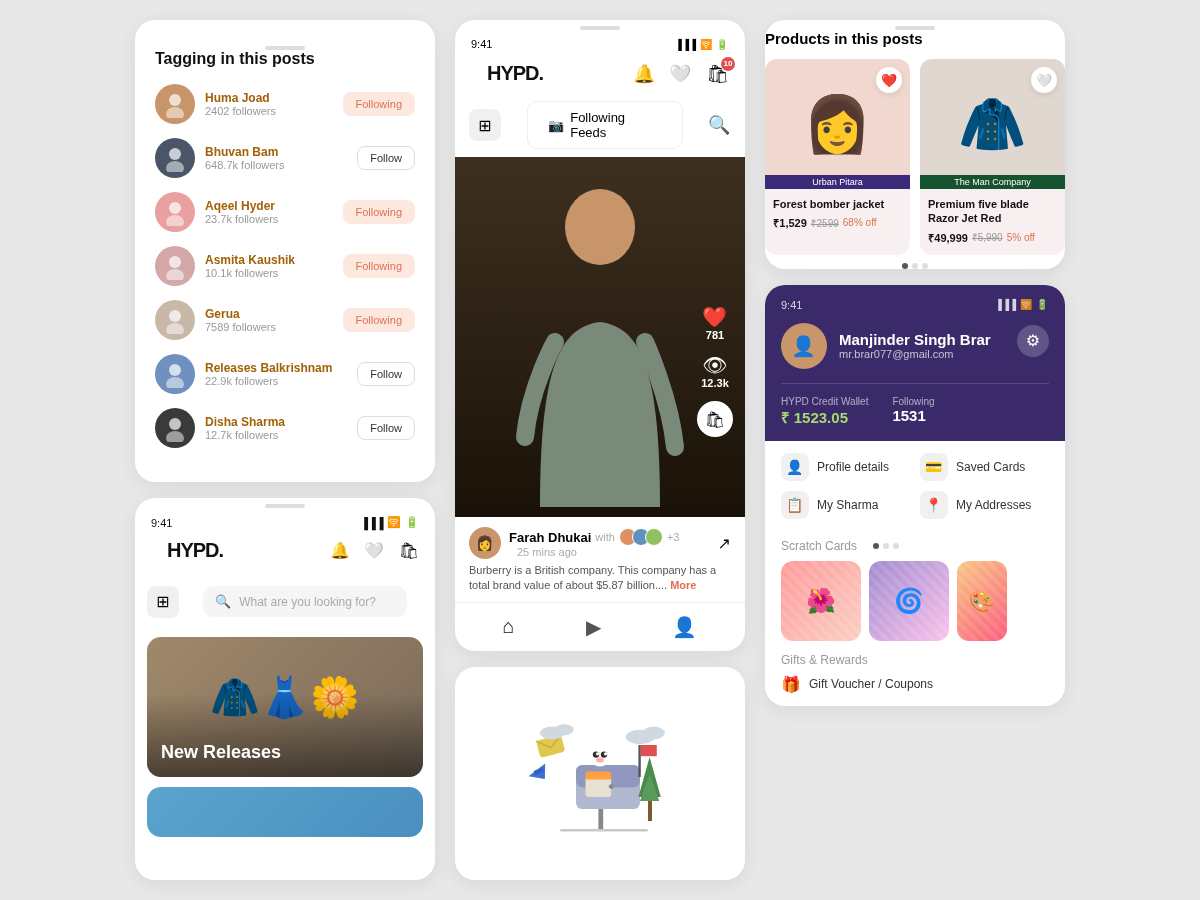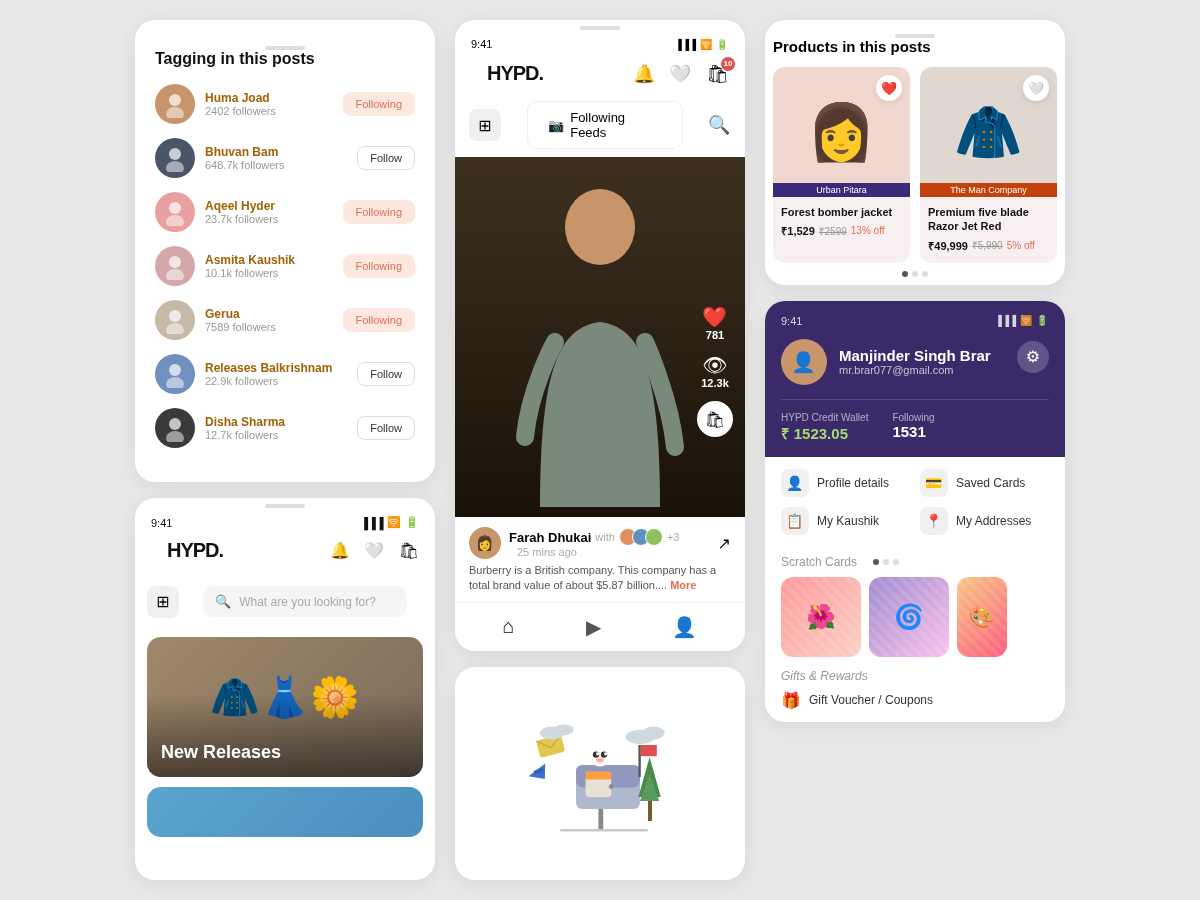--- a/index.html
+++ b/index.html
@@ -258,21 +258,21 @@
       justify-content: center;
       padding: 20px;
       gap: 10px;
     }
     .mail-svg { width: 160px; height: 130px; }
 
     
     .col-right { width: 300px; }
 
     
-    .products-card { padding: 8px; }
+    .products-card { padding: 0; }
     .products-title { font-size: 15px; font-weight: 600; margin-bottom: 12px; }
     .products-grid { display: flex; gap: 10px; }
     .product-item {
       flex: 1;
       border-radius: 12px;
       overflow: hidden;
       background: #f8f0f0;
       position: relative;
     }
     .product-img {
@@ -297,21 +297,21 @@
     .product-heart.liked { color: #e05050; }
     .product-brand {
       position: absolute;
       bottom: 0; left: 0; right: 0;
       background: #3a2a7a;
       color: #fff;
       font-size: 9px;
       padding: 2px 6px;
       text-align: center;
     }
-    .product-brand-2 { background: #c2410c; }
+    .product-brand-2 { background: #14532d; }
     .product-info { padding: 8px 8px 10px; }
     .product-name { font-size: 11px; font-weight: 600; color: #111; line-height: 1.3; }
     .product-price {
       font-size: 11px;
       margin-top: 4px;
       display: flex;
       align-items: center;
       gap: 4px;
       flex-wrap: wrap;
     }
@@ -431,21 +431,21 @@
     }
     .scratch-inner {
       width: 100%; height: 100%;
       background-image: repeating-linear-gradient(45deg, transparent, transparent 4px, rgba(255,255,255,0.1) 4px, rgba(255,255,255,0.1) 8px);
       display: flex; align-items: center; justify-content: center;
       font-size: 24px;
     }
     .gifts-section {
       padding: 8px 16px 12px;
     }
-    .gifts-title { font-size: 12px; color: #999; margin-bottom: 8px; font-style: italic; }
+    .gifts-title { font-size: 12px; color: #999; margin-bottom: 8px; }
     .gift-item {
       display: flex;
       align-items: center;
       gap: 8px;
       font-size: 12px;
       color: #333;
     }
     .gift-icon { font-size: 16px; }
 
     
@@ -764,21 +764,21 @@
         <div class="product-img product-img-1">
           <div style="font-size:55px;line-height:1;">👩</div>
           <div class="product-heart liked">❤️</div>
           <div class="product-brand">Urban Pitara</div>
         </div>
         <div class="product-info">
           <div class="product-name">Forest bomber jacket</div>
           <div class="product-price">
             <span class="price-current">₹1,529</span>
             <span class="price-old">₹2599</span>
-            <span class="price-off">13% off</span>
+            <span class="price-off">68% off</span>
           </div>
         </div>
       </div>
       <div class="product-item">
         <div class="product-img product-img-2">
           <div style="font-size:55px;line-height:1;">🧥</div>
           <div class="product-heart">🤍</div>
           <div class="product-brand product-brand-2">The Man Company</div>
         </div>
         <div class="product-info">
@@ -831,21 +831,21 @@
       <div class="menu-item">
         <div class="menu-icon">👤</div>
         <span>Profile details</span>
       </div>
       <div class="menu-item">
         <div class="menu-icon">💳</div>
         <span>Saved Cards</span>
       </div>
       <div class="menu-item">
         <div class="menu-icon">📋</div>
-        <span>My Kaushik</span>
+        <span>My Sharma</span>
       </div>
       <div class="menu-item">
         <div class="menu-icon">📍</div>
         <span>My Addresses</span>
       </div>
     </div>
     <div class="scratch-section">
       <div class="scratch-title">
         <span>Scratch Cards</span>
         <div class="scratch-dots">

